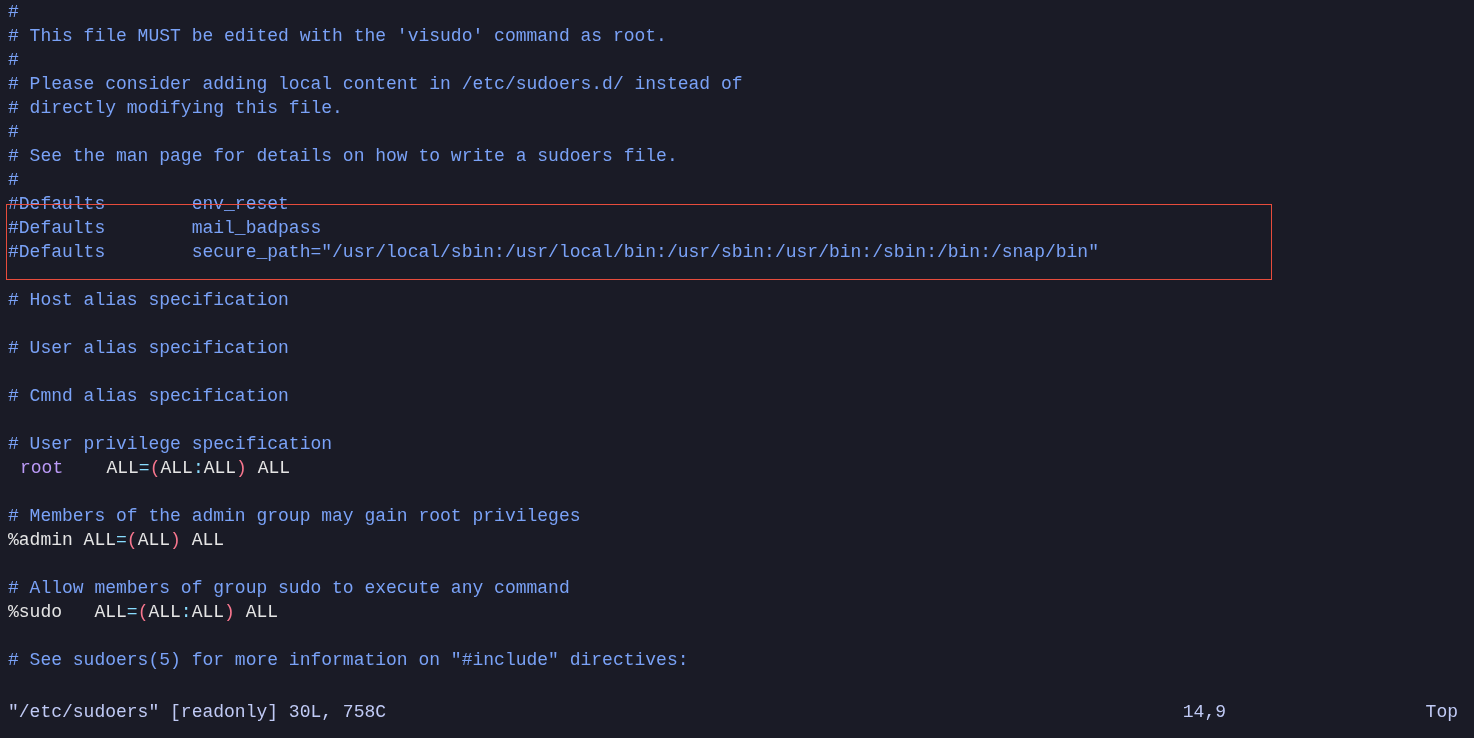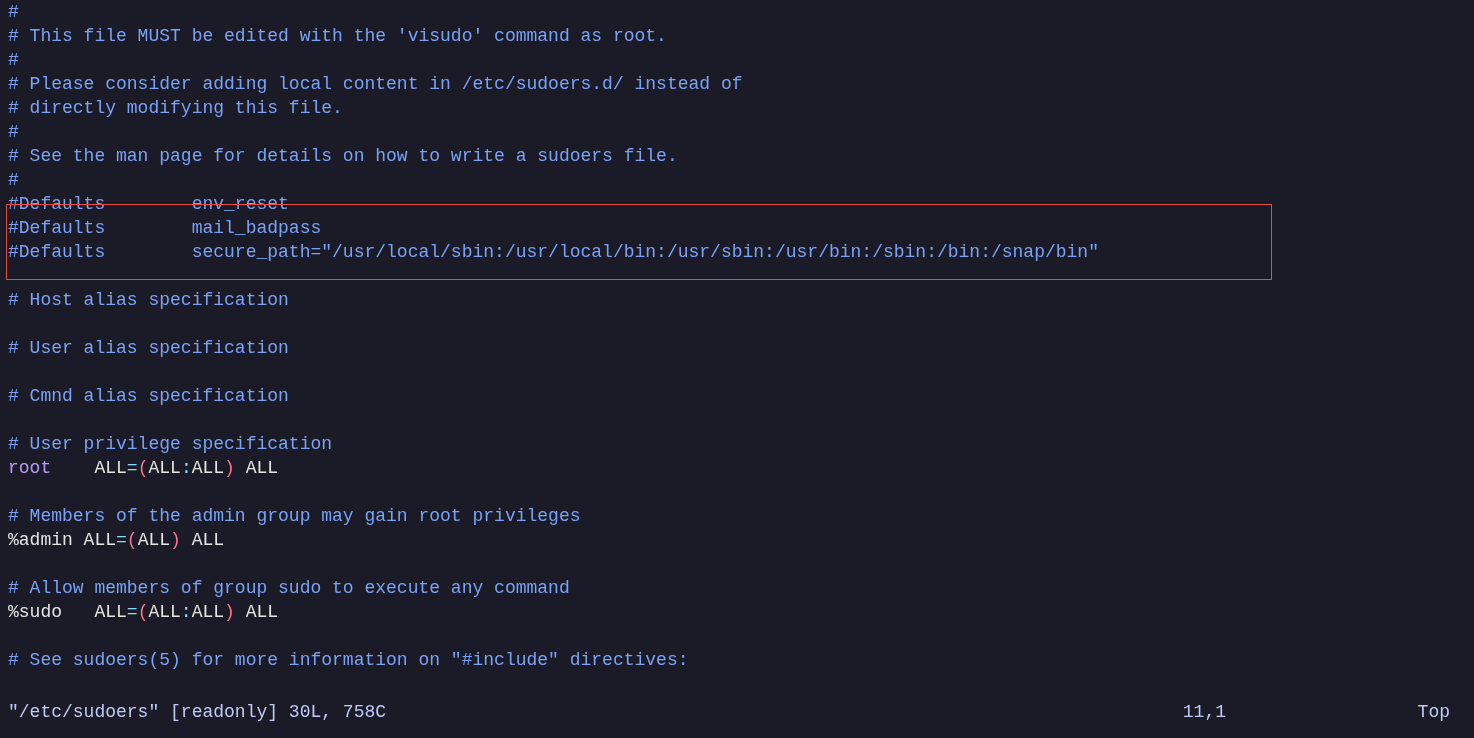--- a/index.html
+++ b/index.html
@@ -16,21 +16,21 @@
   }
   .editor {
     padding: 0;
     white-space: pre;
   }
   .line {
     height: 24px;
     padding-left: 8px;
   }
   .comment { color: #7aa2f7; }
-  .keyword { color: #bb9af7; }
+  .keyword { color: #bb9af7; margin-left: 12px; }
   .operator { color: #89ddff; }
   .paren { color: #f7768e; }
   .text { color: #e5e5e5; }
   .highlight-box {
     position: absolute;
     border: 1px solid #e74c3c;
     left: 6px;
     top: 204px;
     width: 1266px;
     height: 76px;
@@ -40,26 +40,26 @@
     position: absolute;
     bottom: 14px;
     left: 8px;
     right: 8px;
     color: #c0caf5;
     display: flex;
     font-size: 18px;
   }
   .status-file { flex: 0 0 auto; }
   .status-pos { position: absolute; right: 240px; }
-  .status-scroll { position: absolute; right: 16px; }
+  .status-scroll { position: absolute; right: 8px; }
 </style>
 </head>
 <body>
 
 <div class="editor" id="editor"><div class="line"><span class="comment">#</span></div><div class="line"><span class="comment"># This file MUST be edited with the 'visudo' command as root.</span></div><div class="line"><span class="comment">#</span></div><div class="line"><span class="comment"># Please consider adding local content in /etc/sudoers.d/ instead of</span></div><div class="line"><span class="comment"># directly modifying this file.</span></div><div class="line"><span class="comment">#</span></div><div class="line"><span class="comment"># See the man page for details on how to write a sudoers file.</span></div><div class="line"><span class="comment">#</span></div><div class="line"><span class="comment">#Defaults        env_reset</span></div><div class="line"><span class="comment">#Defaults        mail_badpass</span></div><div class="line"><span class="comment">#Defaults        secure_path="/usr/local/sbin:/usr/local/bin:/usr/sbin:/usr/bin:/sbin:/bin:/snap/bin"</span></div><div class="line"></div><div class="line"><span class="comment"># Host alias specification</span></div><div class="line"></div><div class="line"><span class="comment"># User alias specification</span></div><div class="line"></div><div class="line"><span class="comment"># Cmnd alias specification</span></div><div class="line"></div><div class="line"><span class="comment"># User privilege specification</span></div><div class="line"><span class="keyword">root</span><span class="text">    ALL</span><span class="operator">=</span><span class="paren">(</span><span class="text">ALL</span><span class="operator">:</span><span class="text">ALL</span><span class="paren">)</span><span class="text"> ALL</span></div><div class="line"></div><div class="line"><span class="comment"># Members of the admin group may gain root privileges</span></div><div class="line"><span class="text">%admin ALL</span><span class="operator">=</span><span class="paren">(</span><span class="text">ALL</span><span class="paren">)</span><span class="text"> ALL</span></div><div class="line"></div><div class="line"><span class="comment"># Allow members of group sudo to execute any command</span></div><div class="line"><span class="text">%sudo   ALL</span><span class="operator">=</span><span class="paren">(</span><span class="text">ALL</span><span class="operator">:</span><span class="text">ALL</span><span class="paren">)</span><span class="text"> ALL</span></div><div class="line"></div><div class="line"><span class="comment"># See sudoers(5) for more information on "#include" directives:</span></div></div>
 
 <div class="highlight-box"></div>
 
 <div class="status-bar">
   <span class="status-file">"/etc/sudoers" [readonly] 30L, 758C</span>
-  <span class="status-pos">11,1</span>
+  <span class="status-pos">14,9</span>
   <span class="status-scroll">Top</span>
 </div>
 
 </body></html>

